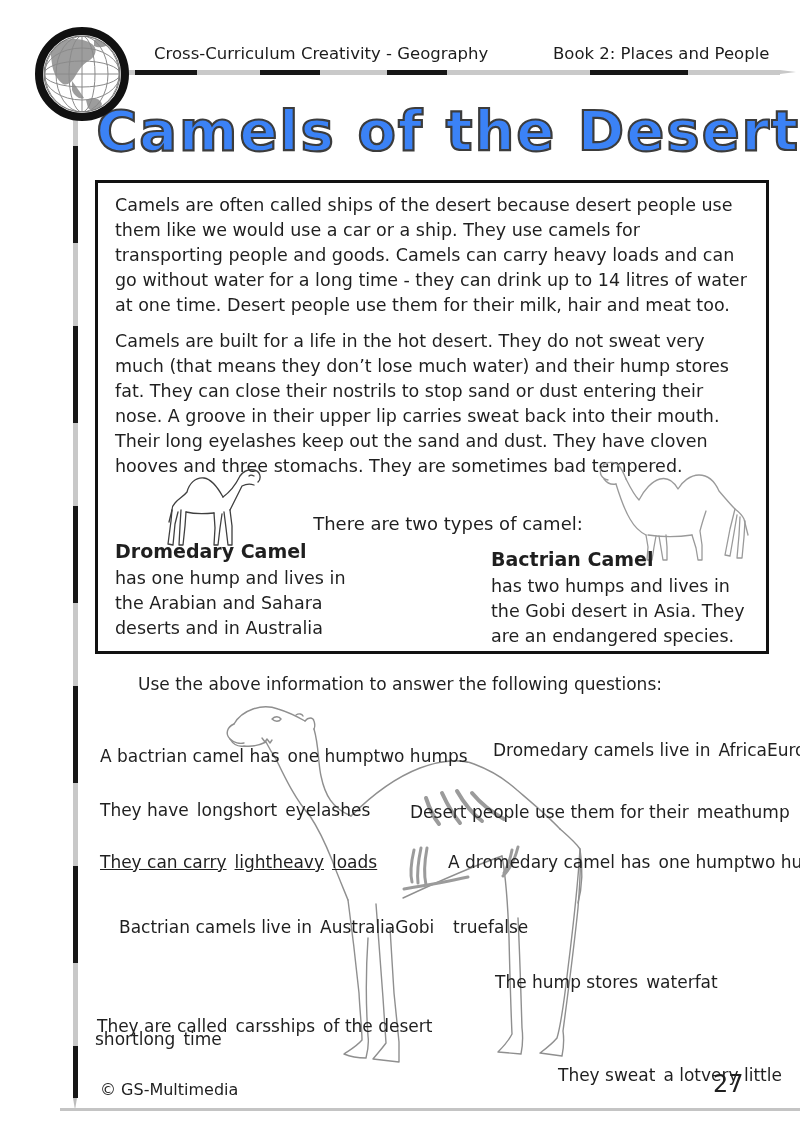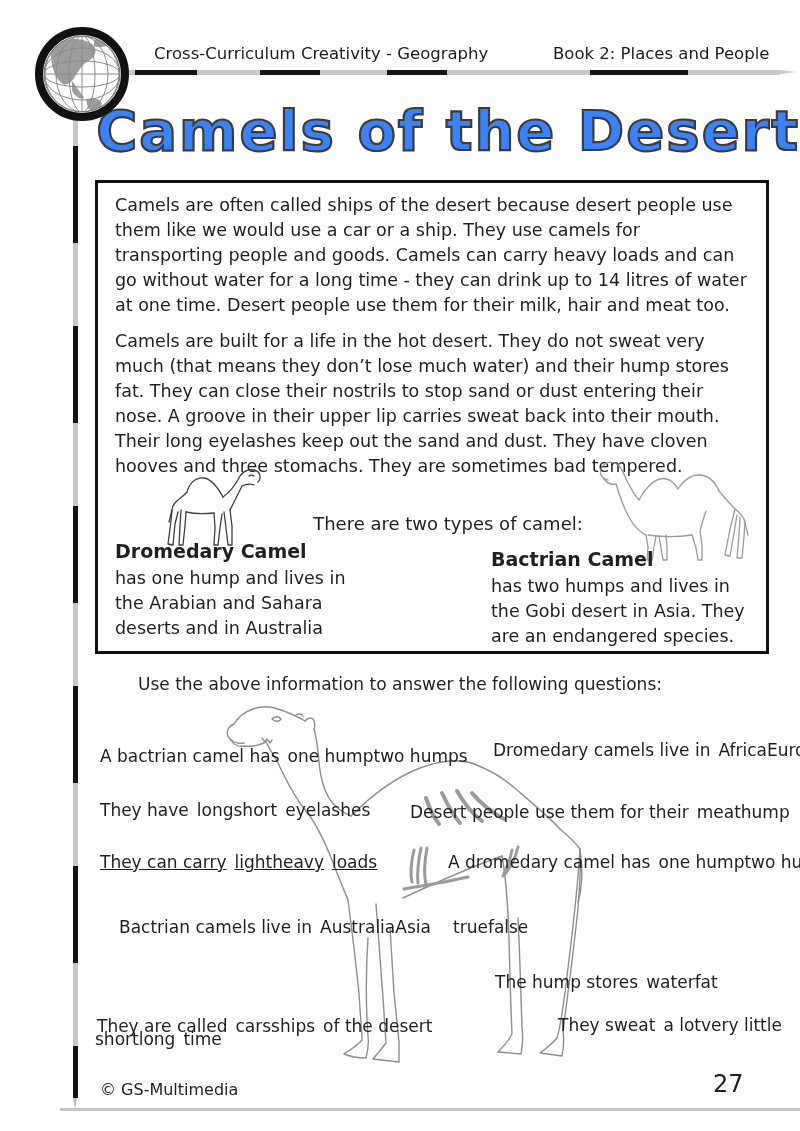--- a/index.html
+++ b/index.html
@@ -215,21 +215,21 @@
   <span class="opts">
     <span>one hump</span>
     <span>two humps</span>
   </span>
   <span></span>
 </div>
 <div class="q" style="left:103px;top:917px;margin-left:16px;">
   <span>Bactrian camels live in</span>
   <span class="opts">
     <span>Australia</span>
-    <span>Asia</span>
+    <span>Gobi</span>
   </span>
   <span></span>
 </div>
 <div class="q" style="left:453px;top:917px;">
   <span class="opts">
     <span>true</span>
     <span>false</span>
   </span>
   <span></span>
 </div>
@@ -249,21 +249,21 @@
   </span>
   <span></span>
 </div>
 <div class="q" style="left:95px;top:1029px;">
   <span class="opts">
     <span>short</span>
     <span>long</span>
   </span>
   <span>time</span>
 </div>
-<div class="q" style="left:558px;top:1015px;">
+<div class="q" style="left:558px;top:1065px;">
   <span>They sweat</span>
   <span class="opts">
     <span>a lot</span>
     <span>very little</span>
   </span>
   <span></span>
 </div>
 
 <div id="copyright">© GS-Multimedia</div>
 <div id="page-number">27</div>

